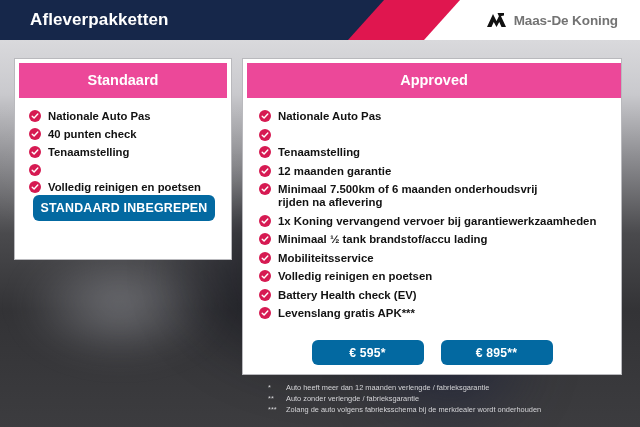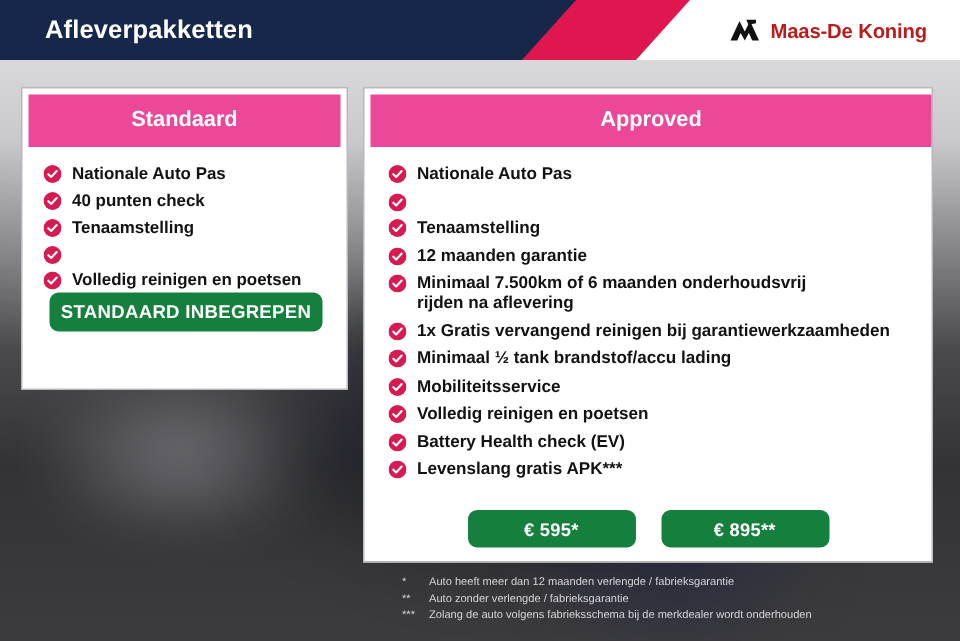--- a/index.html
+++ b/index.html
@@ -92,21 +92,21 @@
     height: 40px;
     display: flex;
     align-items: center;
     gap: 7px;
   }
   .brand-mark {
     width: 21px; height: 15px;
     display: block;
   }
   .brand-name {
-    color: #b91c1c;
+    color: #737373;
     font-size: 13.5px;
     font-weight: bold;
     letter-spacing: -0.1px;
     white-space: nowrap;
   }
 
   
   .card {
     position: absolute;
     background: #ffffff;
@@ -151,21 +151,21 @@
     width: 12px; height: 12px;
     margin-right: 7px;
     margin-top: 0px;
     display: block;
   }
   .feature-text { display: block; }
   .feature-text .wrap-line { display: block; }
 
   
   .btn {
-    background: #15803d;
+    background: #0369a1;
     color: #ffffff;
     border: none;
     border-radius: 6px;
     font-family: "Liberation Sans", sans-serif;
     font-weight: bold;
     text-align: center;
     cursor: pointer;
     white-space: nowrap;
   }
   .btn-standard {
@@ -318,21 +318,21 @@
           <span class="wrap-line">Minimaal 7.500km of 6 maanden onderhoudsvrij</span>
           <span class="wrap-line">rijden na aflevering</span>
         </span>
       </li>
       <li class="feature-item">
         <svg class="check-icon" viewBox="0 0 16 16">
           <circle cx="8" cy="8" r="8" fill="#d61a52"></circle>
           <path d="M4.3 8.2 L6.8 10.6 L11.7 5.4" stroke="#ffffff" stroke-width="1.9" fill="none" stroke-linecap="round" stroke-linejoin="round"></path>
         </svg>
         <span class="feature-text">
-            <span class="wrap-line">1x Gratis vervangend reinigen bij garantiewerkzaamheden</span>
+            <span class="wrap-line">1x Koning vervangend vervoer bij garantiewerkzaamheden</span>
           </span>
       </li>
       <li class="feature-item">
         <svg class="check-icon" viewBox="0 0 16 16">
           <circle cx="8" cy="8" r="8" fill="#d61a52"></circle>
           <path d="M4.3 8.2 L6.8 10.6 L11.7 5.4" stroke="#ffffff" stroke-width="1.9" fill="none" stroke-linecap="round" stroke-linejoin="round"></path>
         </svg>
         <span class="feature-text">
             <span class="wrap-line">Minimaal ½ tank brandstof/accu lading</span>
           </span>

